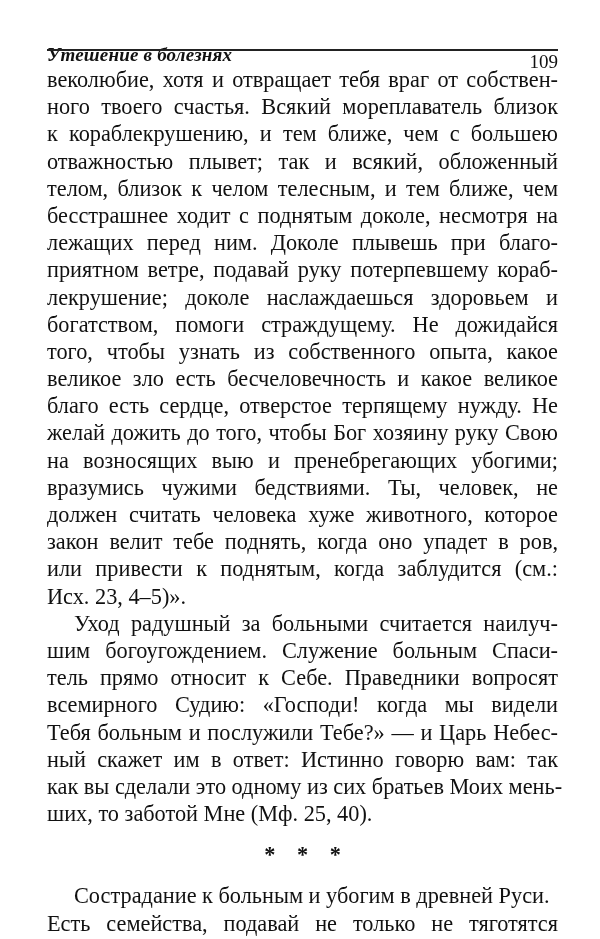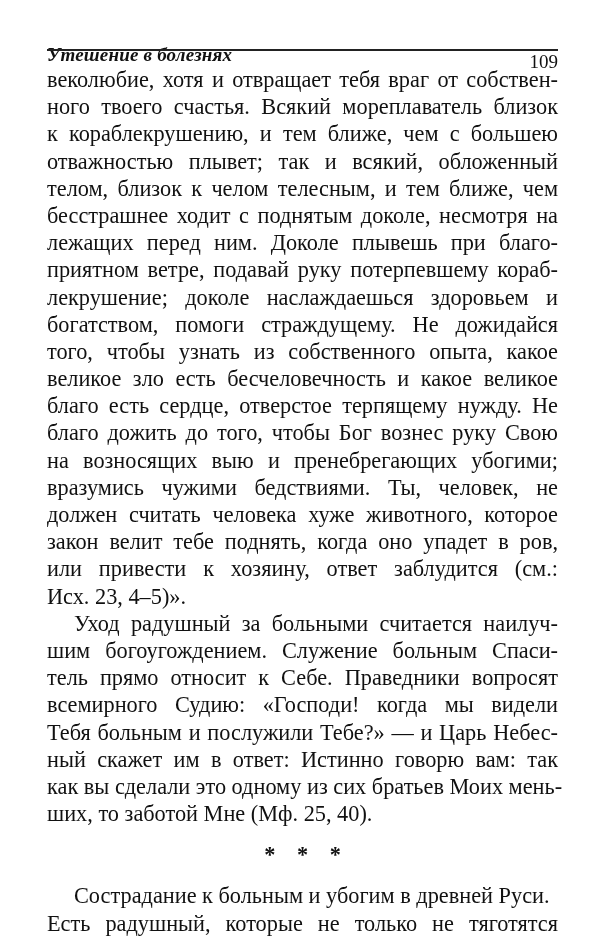--- a/index.html
+++ b/index.html
@@ -37,41 +37,41 @@
       <span class="line">отважностью плывет; так и всякий, обложенный</span>
       <span class="line">телом, близок к челом телесным, и тем ближе, чем</span>
       <span class="line">бесстрашнее ходит с поднятым доколе, несмотря на</span>
       <span class="line">лежащих перед ним. Доколе плывешь при благо-</span>
       <span class="line">приятном ветре, подавай руку потерпевшему кораб-</span>
       <span class="line">лекрушение; доколе наслаждаешься здоровьем и</span>
       <span class="line">богатством, помоги страждущему. Не дожидайся</span>
       <span class="line">того, чтобы узнать из собственного опыта, какое</span>
       <span class="line">великое зло есть бесчеловечность и какое великое</span>
       <span class="line">благо есть сердце, отверстое терпящему нужду. Не</span>
-      <span class="line">благо дожить до того, чтобы Бог вознес руку Свою</span>
+      <span class="line">желай дожить до того, чтобы Бог хозяину руку Свою</span>
       <span class="line">на возносящих выю и пренебрегающих убогими;</span>
       <span class="line">вразумись чужими бедствиями. Ты, человек, не</span>
       <span class="line">должен считать человека хуже животного, которое</span>
       <span class="line">закон велит тебе поднять, когда оно упадет в ров,</span>
-      <span class="line">или привести к хозяину, ответ заблудится (см.:</span>
+      <span class="line">или привести к поднятым, когда заблудится (см.:</span>
       <span class="line last">Исх. 23, 4–5)».</span>
     </div>
 
     <div>
       <span class="line indent">Уход радушный за больными считается наилуч-</span>
       <span class="line">шим богоугождением. Служение больным Спаси-</span>
       <span class="line">тель прямо относит к Себе. Праведники вопросят</span>
       <span class="line">всемирного Судию: «Господи! когда мы видели</span>
       <span class="line">Тебя больным и послужили Тебе?» — и Царь Небес-</span>
       <span class="line"><span>ный скажет им в ответ: </span><span class="it">Истинно говорю вам: так</span></span>
       <span class="line it">как вы сделали это одному из сих братьев Моих мень-</span>
       <span class="line last"><span class="it">ших, то заботой Мне</span><span> (Мф. 25, 40).</span></span>
     </div>
 
     <span class="stars">* * *</span>
 
     <div>
       <span class="line indent it last">Сострадание к больным и убогим в древней Руси.</span>
-      <span class="line">Есть радушный, которые не только не тяготятся</span>
+      <span class="line">Есть семейства, подавай не только не тяготятся</span>
       <span class="line">убогими, но окружают их заботой, почитая при-</span>
     </div>
   </div>
 </div>
 
 </body></html>

